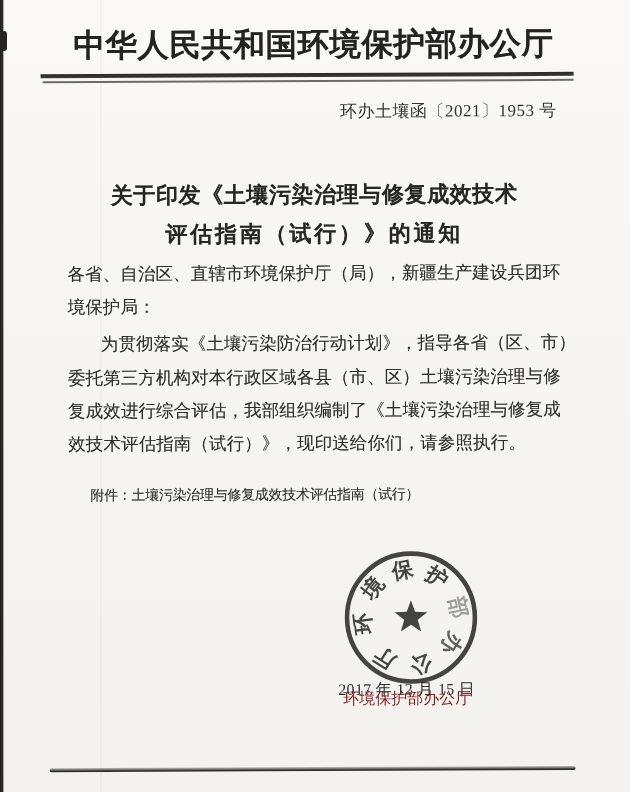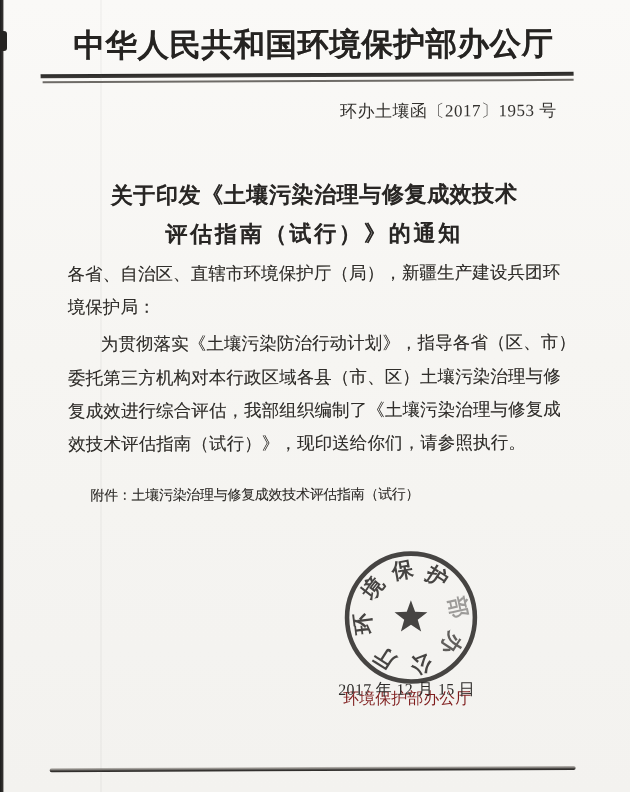--- a/index.html
+++ b/index.html
@@ -93,21 +93,21 @@
 </head>
 <body>
 
 <div class="sheet">
 
   <div class="org-header">中华人民共和国环境保护部办公厅</div>
 
   <div class="rule-thick"></div>
   <div class="rule-thin"></div>
 
-  <div class="doc-number">环办土壤函〔2017〕1953 号</div>
+  <div class="doc-number">环办土壤函〔2021〕1953 号</div>
 
   <div class="notice-title">
     <div class="t1">关于印发《土壤污染治理与修复成效技术</div>
     <div class="t2">评估指南（试行）》的通知</div>
   </div>
 
   <div class="body-text">
     <div class="line">各省、自治区、直辖市环境保护厅（局），新疆生产建设兵团环</div>
     <div class="line">境保护局：</div>
     <div class="line indent para-start">为贯彻落实《土壤污染防治行动计划》，指导各省（区、市）</div>

